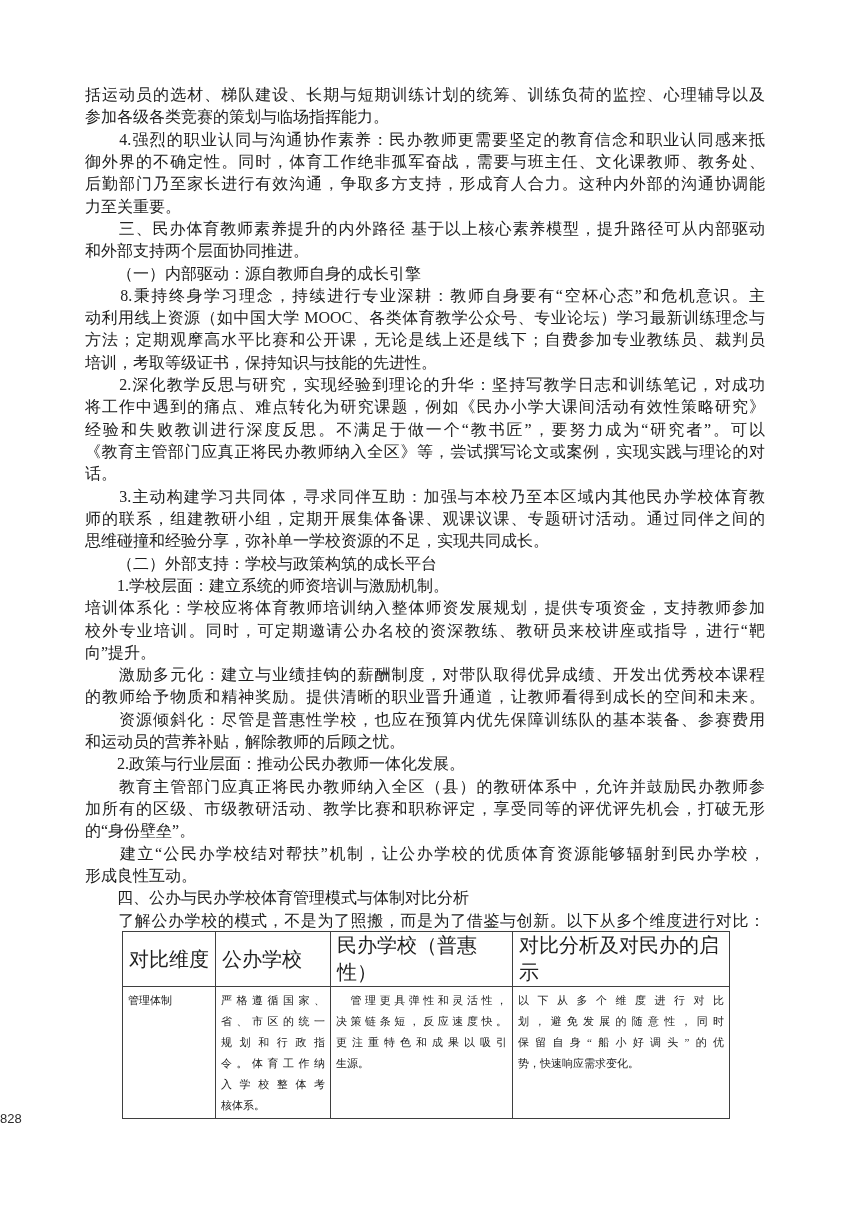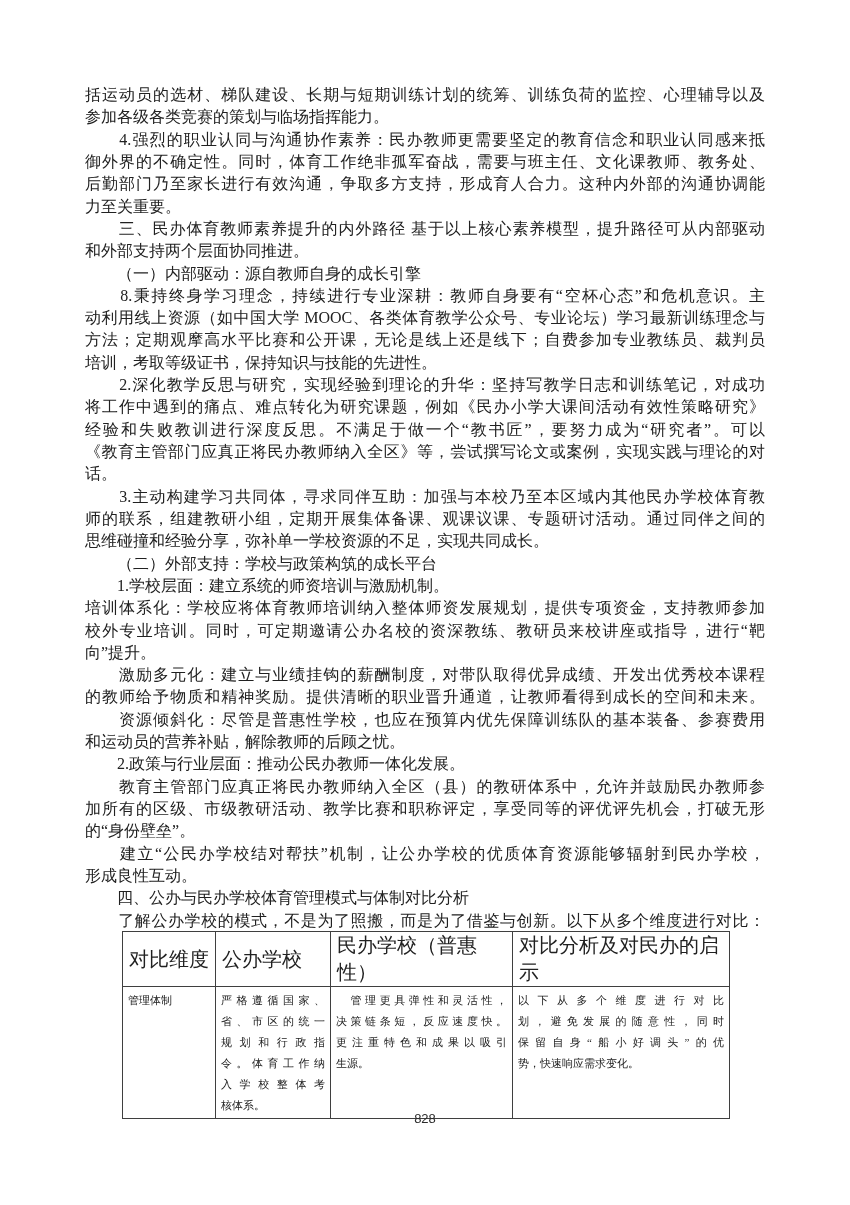--- a/index.html
+++ b/index.html
@@ -20,21 +20,21 @@
     height:26px; font-size:20px; font-weight:normal; text-align:left;
     padding:0 4px 0 6px; vertical-align:middle; overflow:hidden;
   }
   .comp-table td {
     height:128px; vertical-align:top; padding:3px 5px 0 5px;
     font-size:11px; line-height:21px; overflow:hidden;
   }
   .cline { white-space:nowrap; }
   .cline.just { text-align:justify; text-align-last:justify; }
   .footer {
-    position:absolute; left:0; top:1111px; width:100%; text-align:center;
+    position:absolute; left:0; top:1111px; width:100%; text-align:left;
     font-family:"Liberation Sans","DejaVu Sans",sans-serif; font-size:13px; color:#2b2b2b;
   }
 </style>
 </head>
 <body>
 
 <div class="page">
 
   <div class="body-text">
       <div class="tline just">括运动员的选材、梯队建设、长期与短期训练计划的统筹、训练负荷的监控、心理辅导以及</div>

